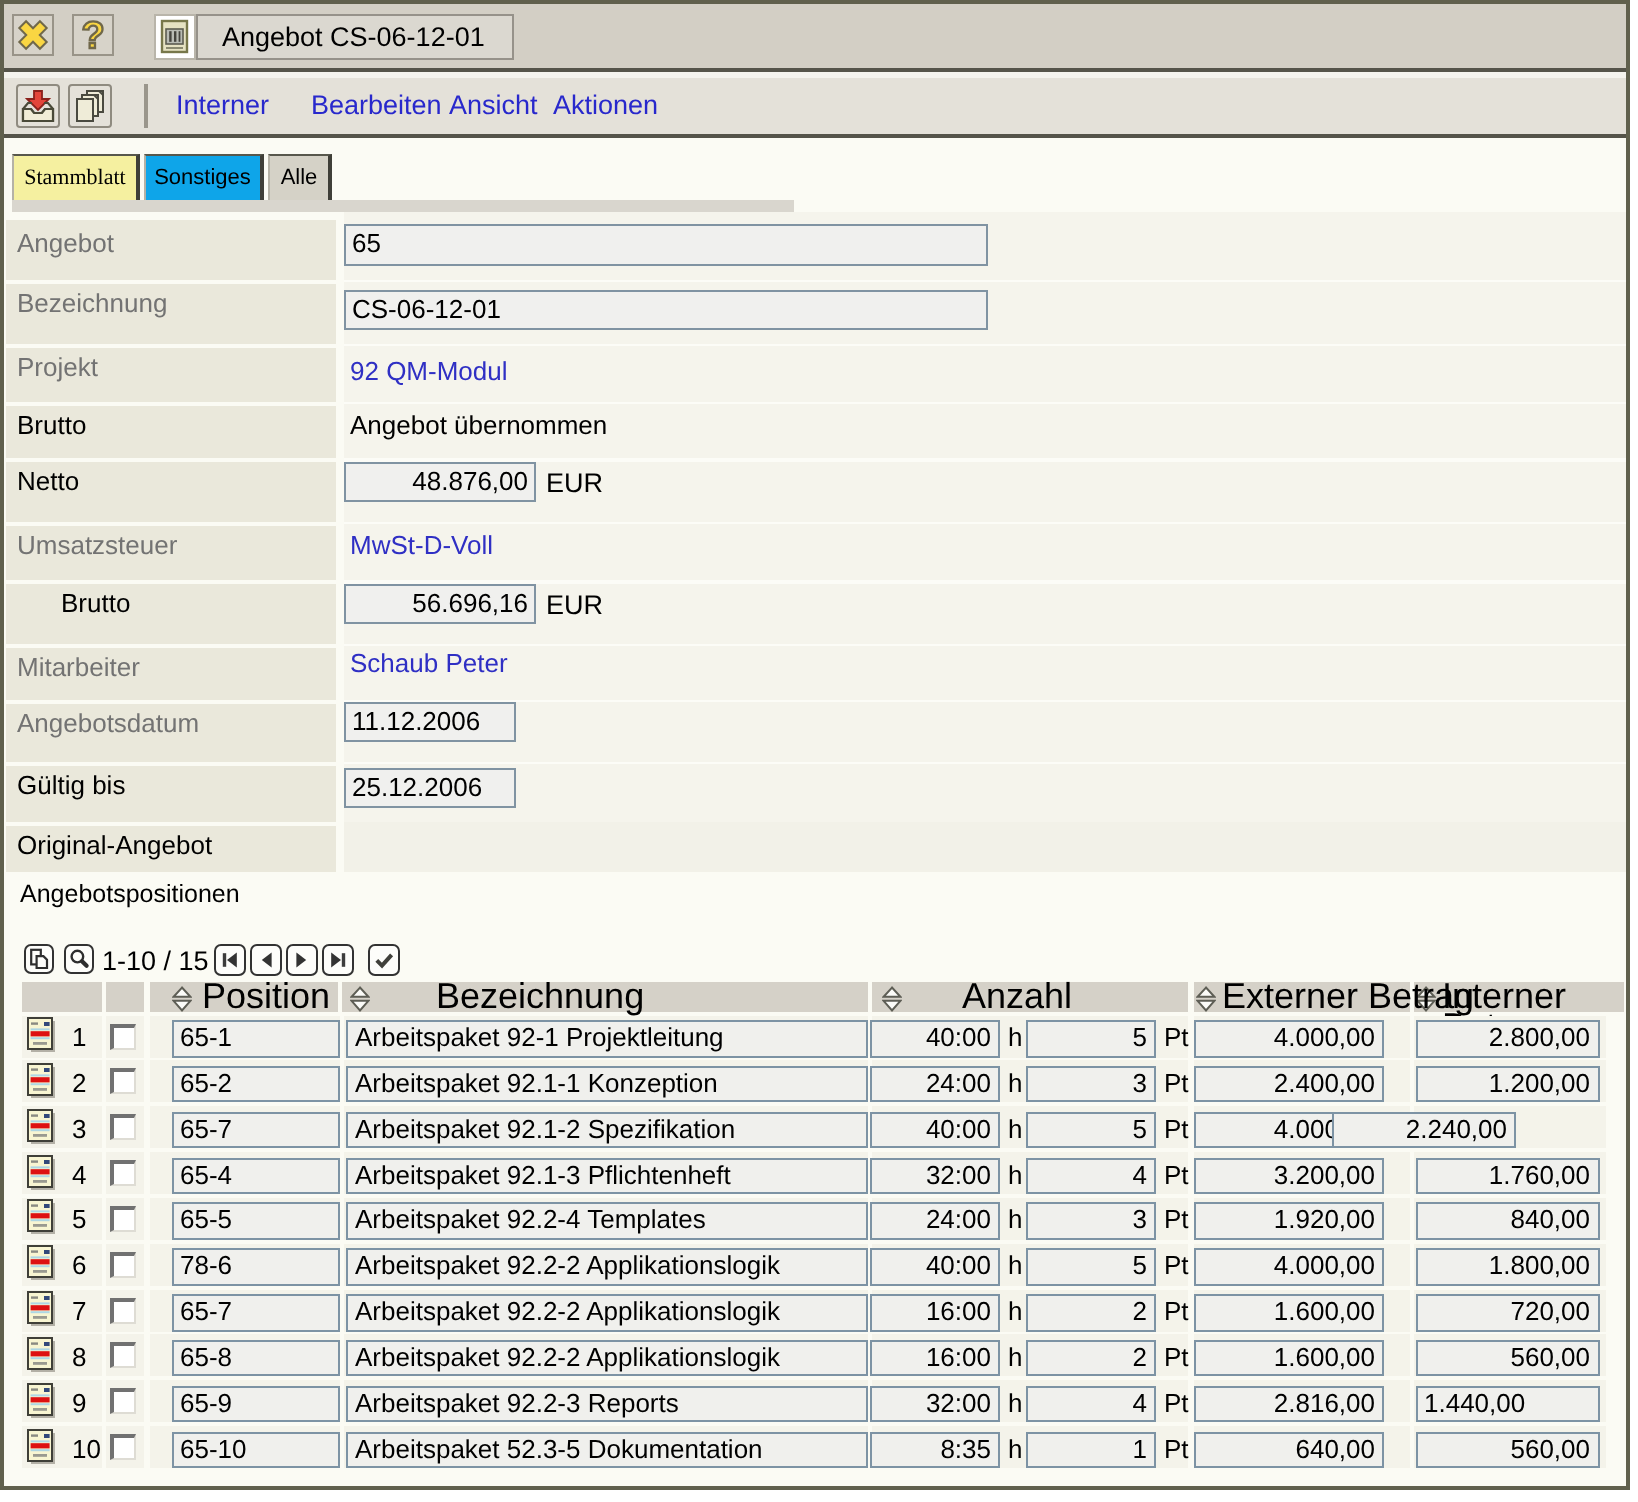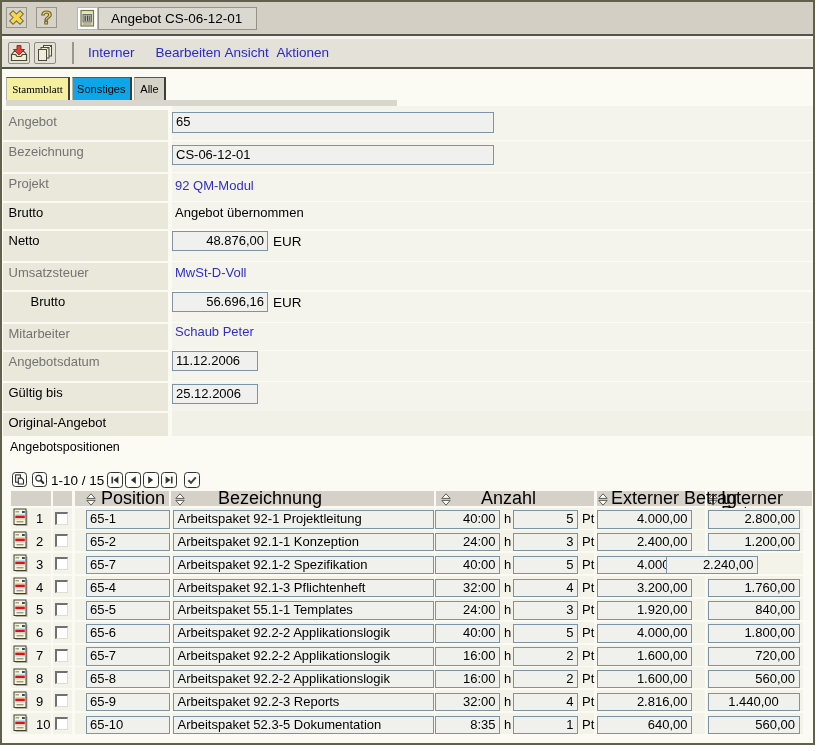--- a/index.html
+++ b/index.html
@@ -317,21 +317,21 @@
       <rect x="2.5" y="3.2" width="3.5" height="1.2" fill="#8a8a82"></rect>
       <rect x="9" y="3" width="2.8" height="2" fill="#33497a"></rect>
       <rect x="2.3" y="6.2" width="9.5" height="1" fill="#aed6e4"></rect>
       <rect x="2.3" y="7.6" width="9.5" height="2.6" fill="#dd1111"></rect>
       <rect x="2.3" y="10.6" width="9.5" height="1" fill="#aed6e4"></rect>
       <rect x="3.5" y="13" width="7" height="1.4" fill="#9a9a90"></rect>
     </svg></div>
 <div class="abs num" style="left:36px;top:602.40px;">5</div>
 <div class="abs cbx" style="left:54.5px;top:602.90px;"></div>
 <div class="abs tinput" style="left:85.5px;top:601.40px;width:75px;height:16.5px;line-height:16.5px;padding:0 3.5px;">65-5</div>
-<div class="abs tinput" style="left:173px;top:601.40px;width:252px;height:16.5px;line-height:16.5px;padding:0 3.5px;">Arbeitspaket 55.1-1 Templates</div>
+<div class="abs tinput" style="left:173px;top:601.40px;width:252px;height:16.5px;line-height:16.5px;padding:0 3.5px;">Arbeitspaket 92.2-4 Templates</div>
 <div class="abs tinput" style="left:435px;top:601.40px;width:56px;height:16.5px;line-height:16.5px;padding:0 3.5px;text-align:right;">24:00</div>
 <div class="abs num" style="left:504px;top:602.40px;">h</div>
 <div class="abs tinput" style="left:512.5px;top:601.40px;width:56.5px;height:16.5px;line-height:16.5px;padding:0 3.5px;text-align:right;">3</div>
 <div class="abs num" style="left:582px;top:602.40px;">Pt</div>
 <div class="abs tinput" style="left:596.5px;top:601.40px;width:86.5px;height:16.5px;line-height:16.5px;padding:0 3.5px;text-align:right;">1.920,00</div>
 <div class="abs tinput" style="left:707.5px;top:601.40px;width:83px;height:16.5px;line-height:16.5px;padding:0 3.5px;text-align:right;">840,00</div>
 <div class="abs rcell" style="left:11.0px;top:621.75px;width:39.5px;height:21.0px;"></div>
 <div class="abs rcell" style="left:53.0px;top:621.75px;width:19.0px;height:21.0px;"></div>
 <div class="abs rcell" style="left:74.5px;top:621.75px;width:95.5px;height:21.0px;"></div>
 <div class="abs rcell" style="left:172.0px;top:621.75px;width:261.5px;height:21.0px;"></div>
@@ -343,21 +343,21 @@
       <rect x="1" y="1" width="12" height="15.5" fill="#f8f5d2" stroke="#3f3f38" stroke-width="1"></rect>
       <rect x="2.5" y="3.2" width="3.5" height="1.2" fill="#8a8a82"></rect>
       <rect x="9" y="3" width="2.8" height="2" fill="#33497a"></rect>
       <rect x="2.3" y="6.2" width="9.5" height="1" fill="#aed6e4"></rect>
       <rect x="2.3" y="7.6" width="9.5" height="2.6" fill="#dd1111"></rect>
       <rect x="2.3" y="10.6" width="9.5" height="1" fill="#aed6e4"></rect>
       <rect x="3.5" y="13" width="7" height="1.4" fill="#9a9a90"></rect>
     </svg></div>
 <div class="abs num" style="left:36px;top:625.25px;">6</div>
 <div class="abs cbx" style="left:54.5px;top:625.75px;"></div>
-<div class="abs tinput" style="left:85.5px;top:624.25px;width:75px;height:16.5px;line-height:16.5px;padding:0 3.5px;">65-6</div>
+<div class="abs tinput" style="left:85.5px;top:624.25px;width:75px;height:16.5px;line-height:16.5px;padding:0 3.5px;">78-6</div>
 <div class="abs tinput" style="left:173px;top:624.25px;width:252px;height:16.5px;line-height:16.5px;padding:0 3.5px;">Arbeitspaket 92.2-2 Applikationslogik</div>
 <div class="abs tinput" style="left:435px;top:624.25px;width:56px;height:16.5px;line-height:16.5px;padding:0 3.5px;text-align:right;">40:00</div>
 <div class="abs num" style="left:504px;top:625.25px;">h</div>
 <div class="abs tinput" style="left:512.5px;top:624.25px;width:56.5px;height:16.5px;line-height:16.5px;padding:0 3.5px;text-align:right;">5</div>
 <div class="abs num" style="left:582px;top:625.25px;">Pt</div>
 <div class="abs tinput" style="left:596.5px;top:624.25px;width:86.5px;height:16.5px;line-height:16.5px;padding:0 3.5px;text-align:right;">4.000,00</div>
 <div class="abs tinput" style="left:707.5px;top:624.25px;width:83px;height:16.5px;line-height:16.5px;padding:0 3.5px;text-align:right;">1.800,00</div>
 <div class="abs rcell" style="left:11.0px;top:644.60px;width:39.5px;height:21.0px;"></div>
 <div class="abs rcell" style="left:53.0px;top:644.60px;width:19.0px;height:21.0px;"></div>
 <div class="abs rcell" style="left:74.5px;top:644.60px;width:95.5px;height:21.0px;"></div>
@@ -431,21 +431,21 @@
     </svg></div>
 <div class="abs num" style="left:36px;top:693.80px;">9</div>
 <div class="abs cbx" style="left:54.5px;top:694.30px;"></div>
 <div class="abs tinput" style="left:85.5px;top:692.80px;width:75px;height:16.5px;line-height:16.5px;padding:0 3.5px;">65-9</div>
 <div class="abs tinput" style="left:173px;top:692.80px;width:252px;height:16.5px;line-height:16.5px;padding:0 3.5px;">Arbeitspaket 92.2-3 Reports</div>
 <div class="abs tinput" style="left:435px;top:692.80px;width:56px;height:16.5px;line-height:16.5px;padding:0 3.5px;text-align:right;">32:00</div>
 <div class="abs num" style="left:504px;top:693.80px;">h</div>
 <div class="abs tinput" style="left:512.5px;top:692.80px;width:56.5px;height:16.5px;line-height:16.5px;padding:0 3.5px;text-align:right;">4</div>
 <div class="abs num" style="left:582px;top:693.80px;">Pt</div>
 <div class="abs tinput" style="left:596.5px;top:692.80px;width:86.5px;height:16.5px;line-height:16.5px;padding:0 3.5px;text-align:right;">2.816,00</div>
-<div class="abs tinput" style="left:707.5px;top:692.80px;width:83px;height:16.5px;line-height:16.5px;padding:0 3.5px;text-align:center;">1.440,00</div>
+<div class="abs tinput" style="left:707.5px;top:692.80px;width:83px;height:16.5px;line-height:16.5px;padding:0 3.5px;text-align:left;">1.440,00</div>
 <div class="abs rcell" style="left:11.0px;top:713.15px;width:39.5px;height:21.0px;"></div>
 <div class="abs rcell" style="left:53.0px;top:713.15px;width:19.0px;height:21.0px;"></div>
 <div class="abs rcell" style="left:74.5px;top:713.15px;width:95.5px;height:21.0px;"></div>
 <div class="abs rcell" style="left:172.0px;top:713.15px;width:261.5px;height:21.0px;"></div>
 <div class="abs rcell" style="left:435.5px;top:713.15px;width:158.5px;height:21.0px;"></div>
 <div class="abs rcell" style="left:597.0px;top:713.15px;width:107.5px;height:21.0px;"></div>
 <div class="abs rcell" style="left:706.5px;top:713.15px;width:96.5px;height:21.0px;"></div>
 <div class="abs" style="left:12.5px;top:713.65px;width:16px;height:19px;"><svg width="16" height="19" viewBox="0 0 16 19">
       <rect x="2.5" y="2.5" width="12" height="15.5" fill="#b3b0a6"></rect>
       <rect x="1" y="1" width="12" height="15.5" fill="#f8f5d2" stroke="#3f3f38" stroke-width="1"></rect>

